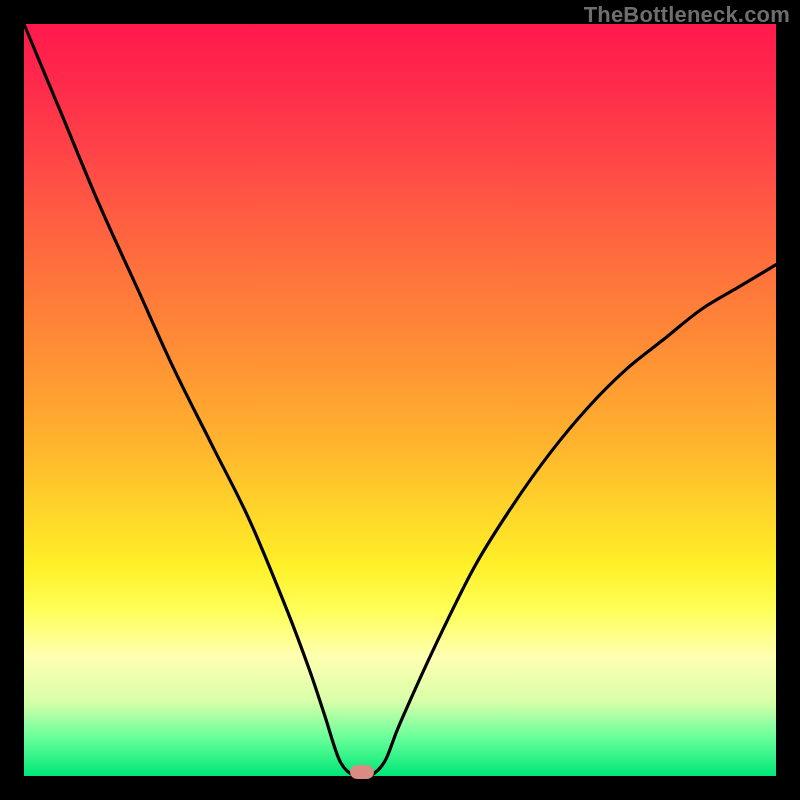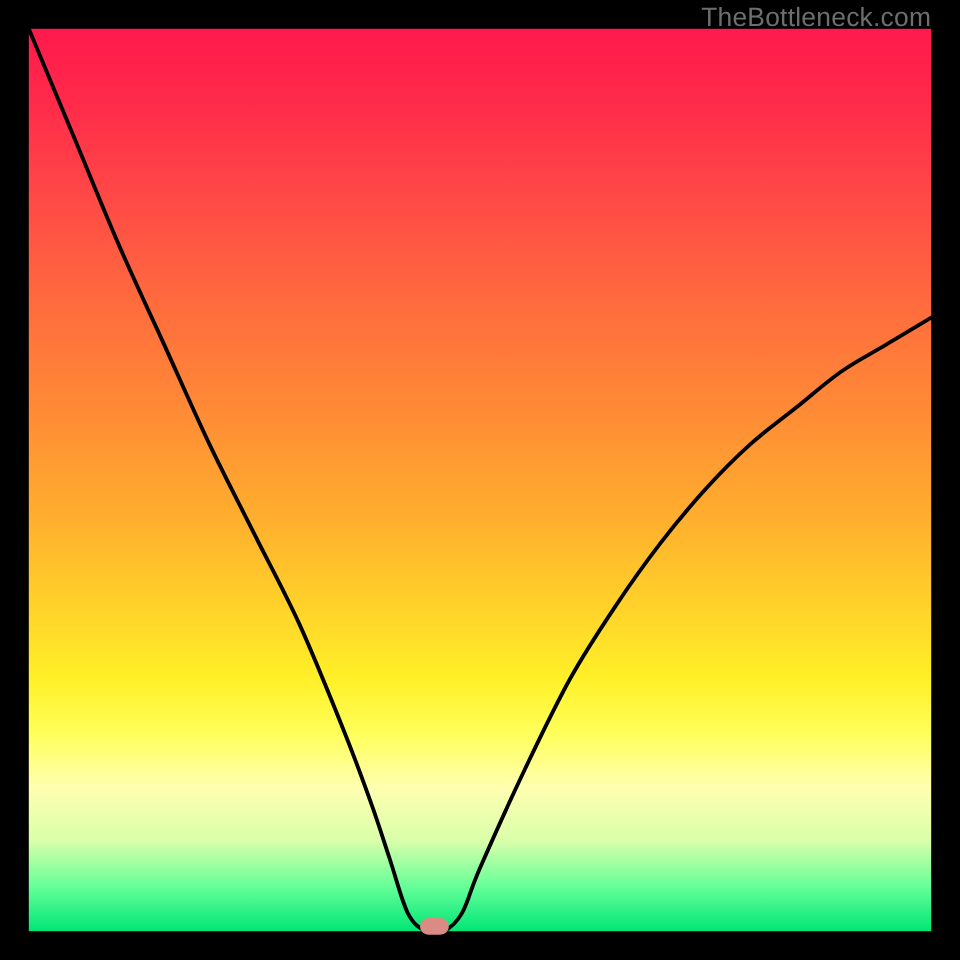--- a/index.html
+++ b/index.html
@@ -36,24 +36,24 @@
       #ffff59 78%,
       #ffffb0 84%,
       #d9ffaa 90%,
       #66ff99 95%,
       #00e676 100%
     );
   }
   .watermark {
     position: absolute;
     top: 2px;
-    right: 24px;
+    right: 10px;
     color: #6e6e6e;
     font-size: 22px;
-    font-weight: 400;
+    font-weight: 700;
     letter-spacing: 0.2px;
     user-select: none;
   }
   svg.curve {
     position: absolute;
     left: 0;
     top: 0;
     width: 752px;
     height: 752px;
     overflow: visible;

